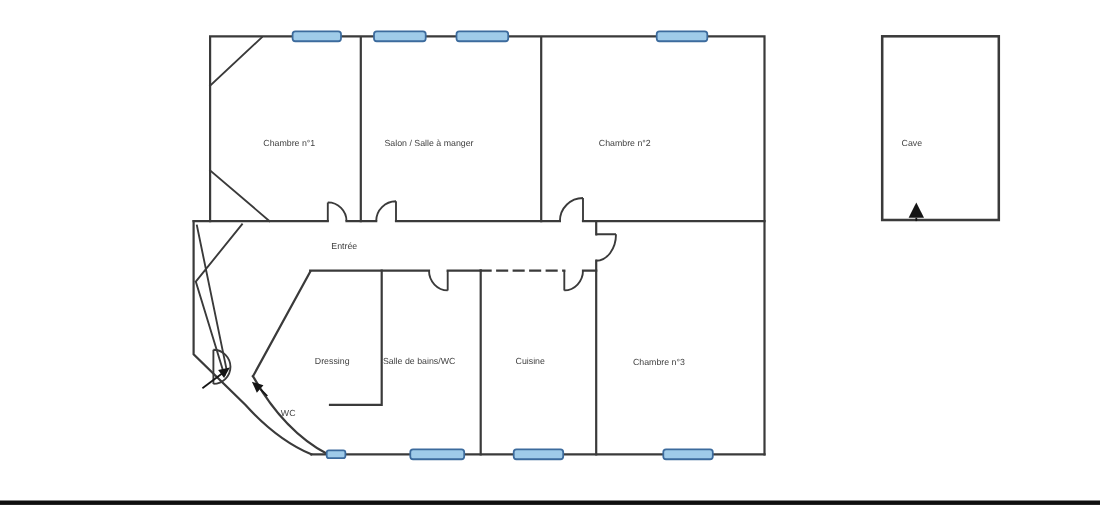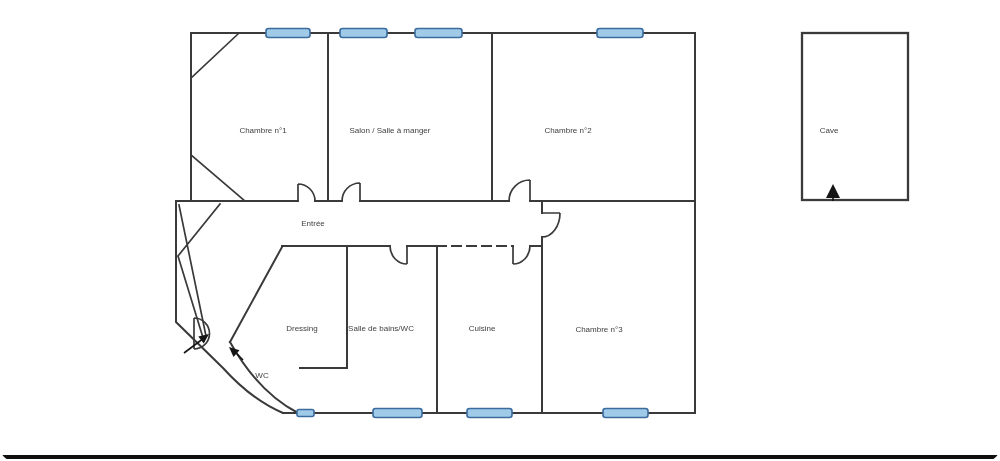--- a/index.html
+++ b/index.html
@@ -2,21 +2,20 @@
 <html style="--background: #ffffff; --wall: #3a3a3a; --door: #3a3a3a; --window_fill: #9fcbe9; --window_border: #3c6b9d; --label: #414141; --arrow: #151515; --bottom_bar: #0f0f0f;"><head>
 <meta charset="utf-8">
 <style>
   html,body{margin:0;padding:0;background:#fff;}
   .page{
     position:relative;
     width:1000px;height:461px;
     background:var(--background,#fff);
     overflow:hidden;
     font-family:"Liberation Sans", sans-serif;
-    border-radius:14px;
   }
   svg{display:block;}
   .wall{stroke:var(--wall,#3a3a3a);stroke-width:2;fill:none;stroke-linecap:square;}
   .thin{stroke-width:1.7;}
   .dashed{stroke-dasharray:9 6;}
   .door{stroke:var(--door,#3a3a3a);stroke-width:1.7;fill:none;}
   .window{fill:var(--window_fill,#9fcbe9);stroke:var(--window_border,#3c6b9d);stroke-width:1.6;}
   .room-label{font-family:"Liberation Sans",sans-serif;font-size:8px;fill:var(--label,#414141);text-anchor:middle;}
   .arrow{fill:var(--arrow,#151515);stroke:none;}
   .arrow-line{stroke:var(--arrow,#151515);stroke-width:1.6;fill:none;}

